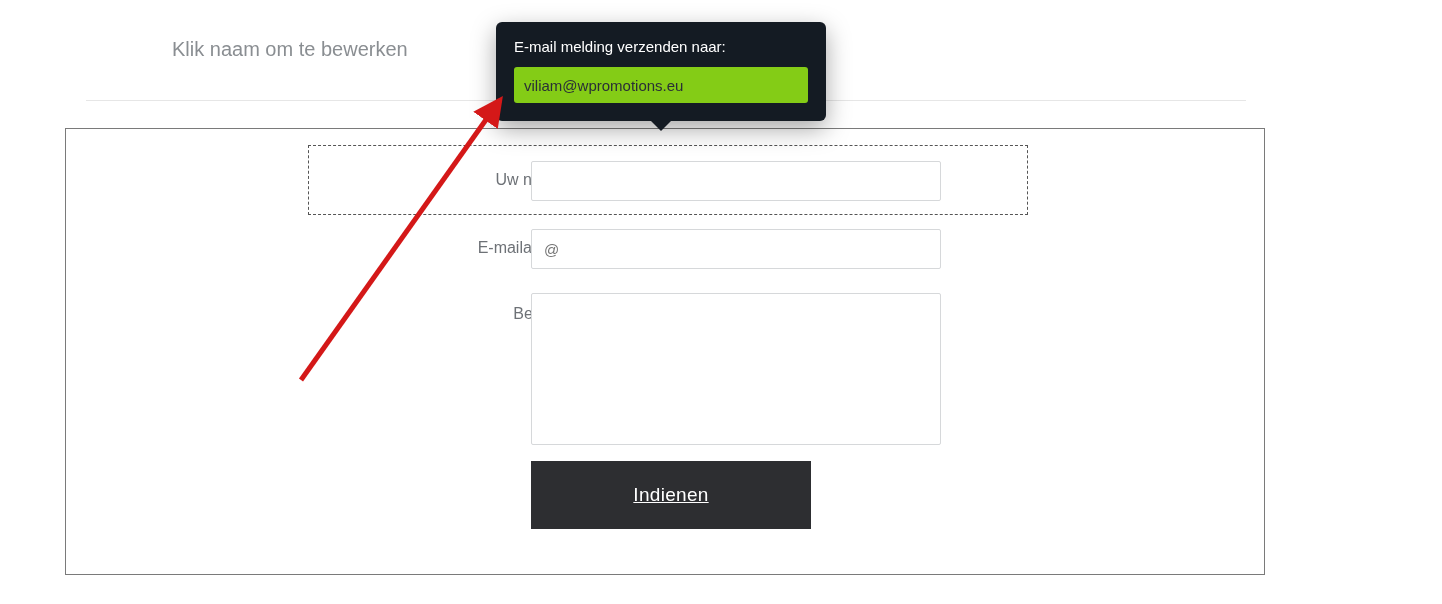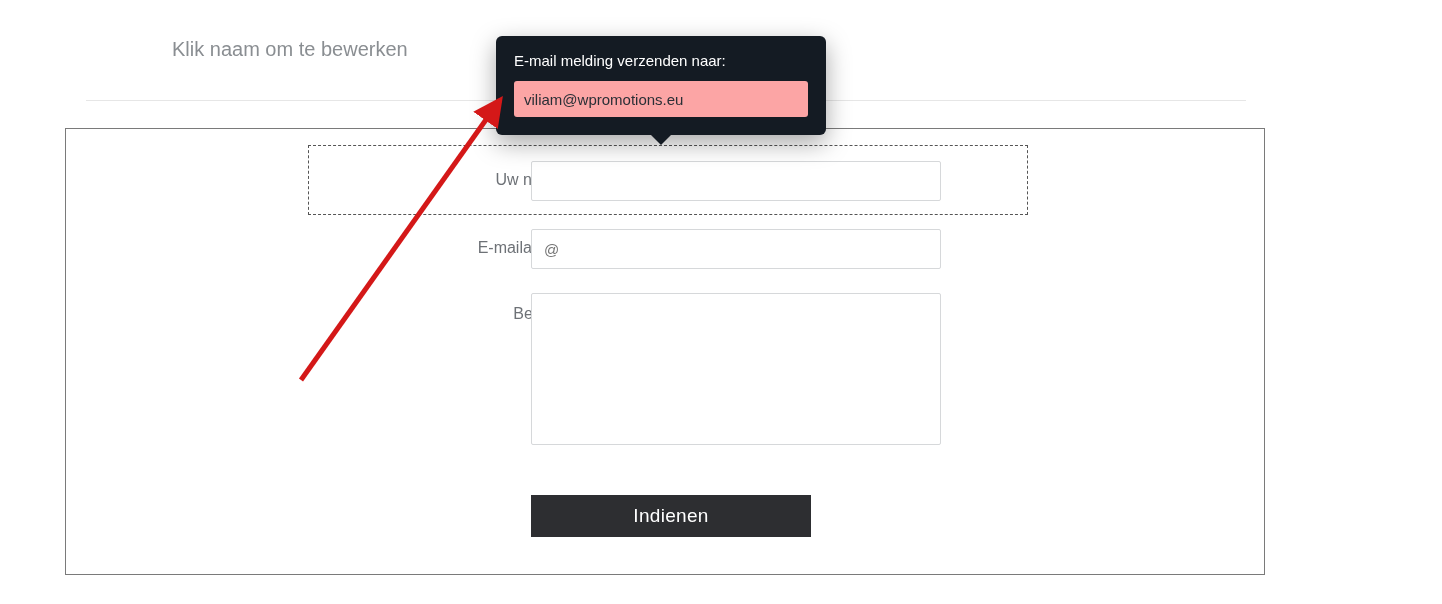--- a/index.html
+++ b/index.html
@@ -28,42 +28,42 @@
     left: 86px;
     top: 100px;
     width: 1160px;
     height: 1px;
     background: #e6e6e6;
   }
 
   .tooltip {
     position: absolute;
     left: 496px;
-    top: 36px;
+    top: 22px;
     width: 330px;
     background: #141b23;
     color: #fff;
     border-radius: 6px;
     padding: 16px 18px 18px 18px;
     box-shadow: 0 8px 24px rgba(0,0,0,0.35);
     z-index: 50;
   }
   .tooltip-title {
     font-size: 15px;
     font-weight: 400;
     color: #fff;
     margin-bottom: 12px;
   }
   .tooltip-input {
     display: block;
     width: 100%;
     height: 36px;
     border: none;
     border-radius: 3px;
-    background: #fca5a5;
+    background: #84cc16;
     color: #2a2f36;
     font-size: 15px;
     padding: 0 10px;
     outline: none;
   }
   .tooltip-arrow {
     position: absolute;
     left: 50%;
     bottom: -10px;
     transform: translateX(-50%);
@@ -135,30 +135,31 @@
 
   .label-email  { left: 277px; top: 110px; }
   .input-email  { left: 465px; top: 100px; }
 
   .label-msg    { left: 277px; top: 176px; }
   .text-msg     { left: 465px; top: 164px; }
 
   .submit-btn {
     position: absolute;
     left: 465px;
-    top: 366px;
+    top: 332px;
     width: 280px;
-    height: 42px;
+    height: 68px;
     background: #2d2e31;
     color: #ffffff;
     font-size: 19px;
     font-weight: 400;
     border: none;
     cursor: pointer;
     letter-spacing: 0.3px;
+    text-decoration: underline;
   }
 
   
   .annot-arrow {
     position: absolute;
     left: 0; top: 0;
     width: 1442px; height: 604px;
     pointer-events: none;
     z-index: 60;
   }

